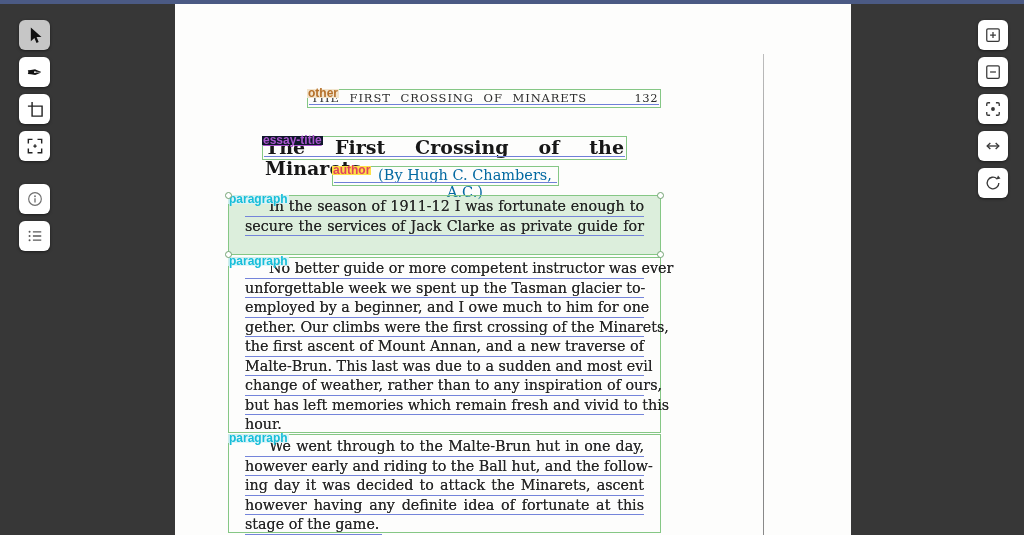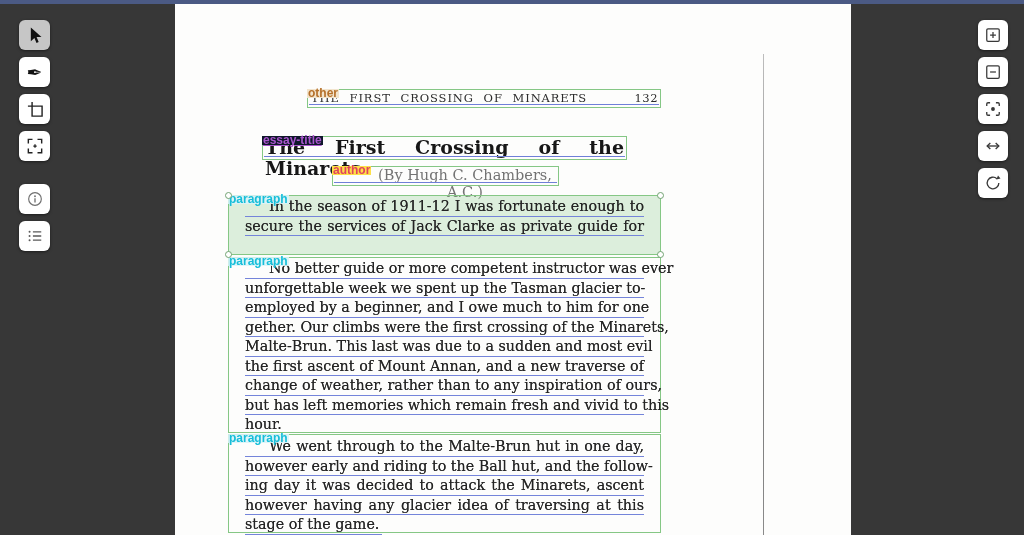--- a/index.html
+++ b/index.html
@@ -36,21 +36,21 @@
   .bline { position:absolute; left:1px; right:1px; bottom:2px; border-bottom:1.3px solid #6f7fd8; }
 
   .hdr { display:flex; align-items:center; font-family:"DejaVu Serif",serif; font-size:11.5px;
          letter-spacing:.9px; padding:1px 2px 0 3px; color:#2c2c2c; }
   .hdr-text { width:276px; text-align:justify; text-align-last:justify; }
   .hdr-num { margin-left:auto; letter-spacing:.5px; }
 
   .title-text { font-family:"DejaVu Serif",serif; font-weight:bold; font-size:19px; line-height:21px;
                 text-align:justify; text-align-last:justify; padding:0 2px; color:#171717; }
   .byline-text { font-family:"DejaVu Serif",serif; font-size:14.5px; line-height:17px;
-                 text-align:center; color:#737373;margin-left:39px; }
+                 text-align:center; color:#0369a1;margin-left:39px; }
 
   .lines { position:absolute; inset:1px 0 0 0; padding:0 16px; }
   .line { font-family:"DejaVu Serif",serif; font-size:14.3px; height:19.55px; line-height:18.9px;
           text-align:justify; text-align-last:justify; border-bottom:1.2px solid #7484da;
           white-space:nowrap; color:#242424; text-shadow:0 0 .4px rgba(30,30,30,.75); }
   .line.first { padding-left:24px; }
   .line.last  { width:fit-content; text-align-last:auto; padding-right:3px; }
   .p3 .lines { padding-top:1px; }
 
   .hd { position:absolute; width:7px; height:7px; border-radius:50%; background:#fff;
@@ -102,35 +102,35 @@
         <span class="hd br"></span>
       </div>
 
       <div class="abox" style="left:53px; top:257px; width:433px; height:176px;">
         <span class="tag tag-para">paragraph</span>
         <div class="lines">
             <div class="line first"><span>No better guide or more competent instructor was ever</span></div>
             <div class="line"><span>unforgettable week we spent up the Tasman glacier to-</span></div>
             <div class="line"><span>employed by a beginner, and I owe much to him for one</span></div>
             <div class="line"><span>gether. Our climbs were the first crossing of the Minarets,</span></div>
+            <div class="line"><span>the first ascent of Mount Annan, and a new traverse of</span></div>
             <div class="line"><span>Malte-Brun. This last was due to a sudden and most evil</span></div>
-            <div class="line"><span>the first ascent of Mount Annan, and a new traverse of</span></div>
             <div class="line"><span>change of weather, rather than to any inspiration of ours,</span></div>
             <div class="line"><span>but has left memories which remain fresh and vivid to this</span></div>
             <div class="line last"><span>hour.</span></div>
           </div>
       </div>
 
       <div class="abox p3" style="left:53px; top:434px; width:433px; height:99px;">
         <span class="tag tag-para">paragraph</span>
         <div class="lines">
             <div class="line first"><span>We went through to the Malte-Brun hut in one day,</span></div>
             <div class="line"><span>however early and riding to the Ball hut, and the follow-</span></div>
             <div class="line"><span>ing day it was decided to attack the Minarets, ascent</span></div>
-            <div class="line"><span>however having any glacier idea of traversing at this</span></div>
+            <div class="line"><span>however having any definite idea of fortunate at this</span></div>
             <div class="line last"><span>stage of the game.</span></div>
           </div>
       </div>
     </div>
   </div>
 
   <div class="tool active" style="left:19px; top:20px;">
     <svg width="20" height="20" viewBox="0 0 24 24">
       <path d="M7 3 L7 19.6 L11.3 15.6 L13.8 21.5 L16.4 20.4 L13.9 14.5 L19.8 14.5 Z" fill="#111"></path>
     </svg>

